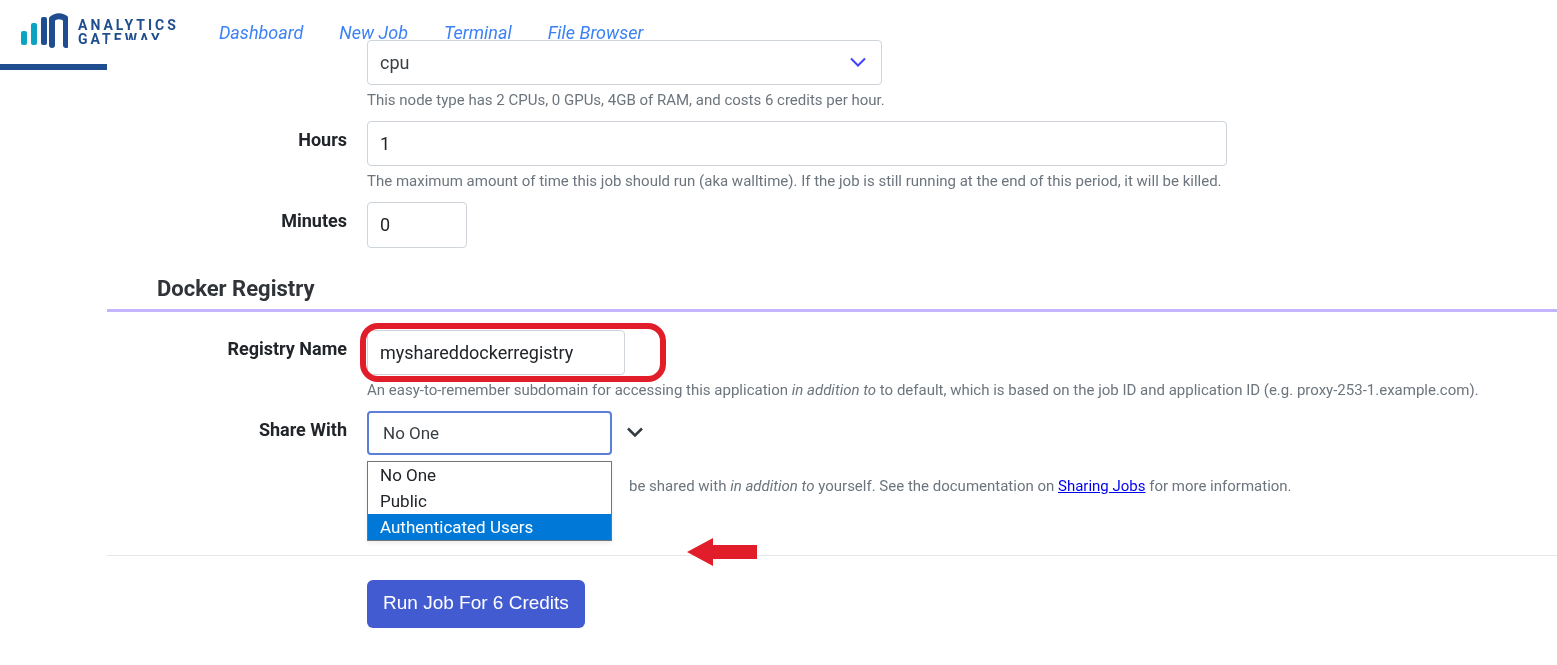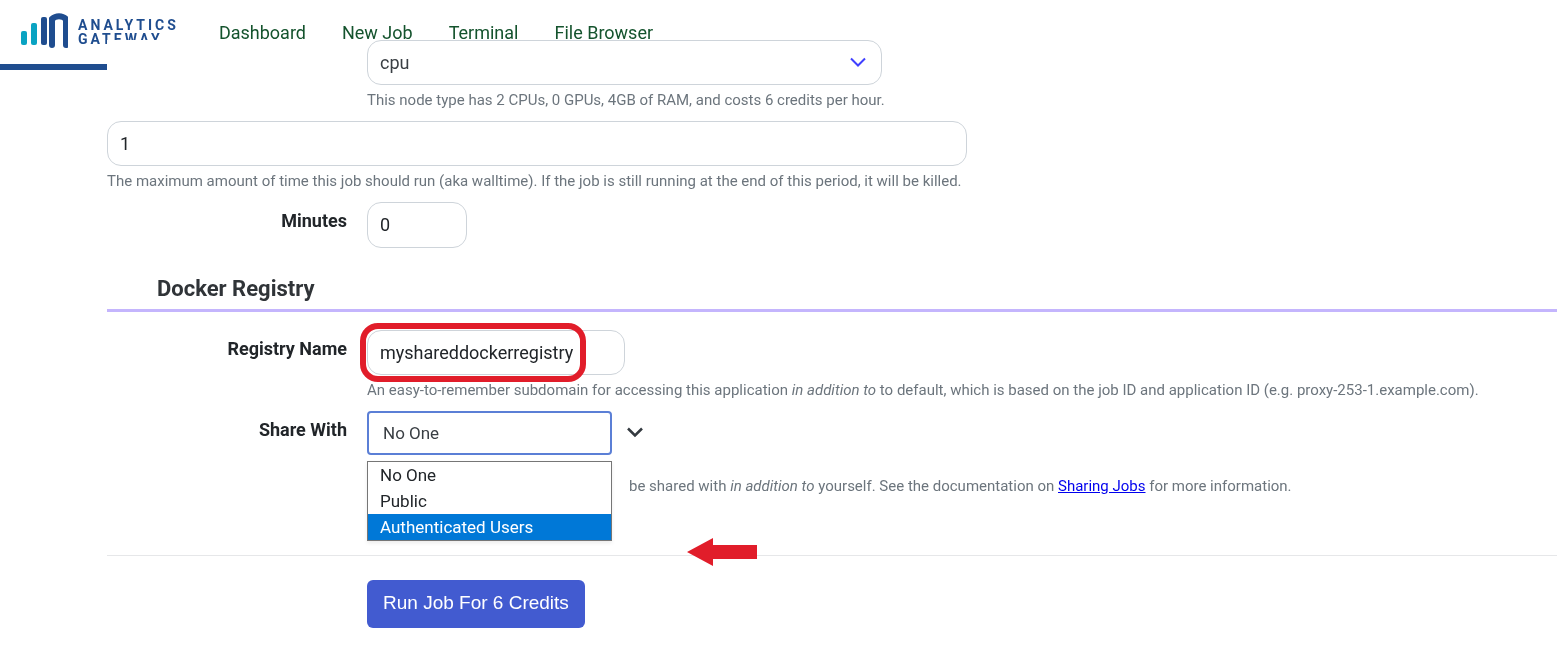--- a/index.html
+++ b/index.html
@@ -17,53 +17,53 @@
   html, body { margin:0; padding:0; font-family: "Segoe UI", Roboto, "Helvetica Neue", Arial, sans-serif; color: var(--text); background:#fff; }
   body { width:1557px; height:665px; overflow:hidden; position:relative; }
 
   
   .topbar { display:flex; align-items:center; gap:40px; padding:0 20px; height:64px; }
   .logo-wrap { display:flex; align-items:center; gap:10px; }
   .logo-text { line-height:1; }
   .logo-text .l1 { font-size:14px; font-weight:700; letter-spacing:3px; color:var(--navy); }
   .logo-text .l2 { font-size:14px; font-weight:700; letter-spacing:3px; color:var(--navy); }
   .nav { display:flex; gap:36px; }
-  .nav a { font-size:18px; color:#14532d; text-decoration:none; }
+  .nav a { font-size:18px; color:#3b82f6; text-decoration:none;font-style:italic; }
   .header-rule { height:6px; background:var(--navy); width:100%; }
 
   
   .page { padding:0; }
   .card { width:1450px; margin-left:107px; background:#fff; padding-top:0; position:relative; }
 
   
   .form-row { display:flex; align-items:flex-start; margin-bottom:8px; position:relative; }
   .label-col { width:260px; padding-top:8px; text-align:right; padding-right:20px; font-size:18px; font-weight:700; color:#212529; }
   .field-col { flex:1; min-width:0; }
   .help { font-size:15px; color:var(--muted); margin-top:6px; }
   .help em { font-style:italic; }
 
   
   .form-control, .form-select {
     width:100%; padding:9px 12px; font-size:18px; color:#212529;
-    background:#fff; border:1px solid var(--border); border-radius:14px;
+    background:#fff; border:1px solid var(--border); border-radius:4px;
     line-height:1.4; font-family:inherit;
   }
   .form-select { appearance:none; padding-right:36px; position:relative; }
   .select-wrap { position:relative; width:515px; }
   .select-caret { position:absolute; right:14px; top:50%; transform:translateY(-50%); pointer-events:none; }
   .select-caret svg path { stroke: #4040ff; stroke-width:2; fill:none; }
 
   .minutes-input { width:100px; }
   .hours-input { width:860px; }
 
   
   .section-heading { font-size:22px; font-weight:700; color:#303438; border-bottom:3px solid #c4b5fd; padding:18px 0 8px 50px; margin:10px 0 18px 0; }
 
   
-  .highlight-wrap { position:relative; width:212px; }
+  .highlight-wrap { position:relative; width:292px; }
   .highlight-ring { position:absolute; inset:-7px; border:6px solid var(--highlight-ring); border-radius:18px; pointer-events:none; }
   .friendly-input { width:258px; }
 
   
   .share-wrap { position:relative; width:295px; }
   .share-select {
     width:245px; padding:10px 36px 10px 14px; font-size:17px; border:2px solid #5b7fd6; border-radius:4px;
     background:#fff; color:#3a3f44;
   }
   .share-caret { position:absolute; right:18px; top:50%; transform:translateY(-50%); pointer-events:none; }
@@ -129,20 +129,21 @@
             <svg width="20" height="14" viewBox="0 0 20 14">
                 <path d="M3 4 L10 11 L17 4"></path>
               </svg>
           </span>
         </div>
         <div class="help">This node type has 2 CPUs, 0 GPUs, 4GB of RAM, and costs 6 credits per hour.</div>
       </div>
     </div>
 
     <div class="form-row mt-12">
+      <div class="label-col">Hours</div>
       <div class="field-col">
         <input class="form-control hours-input" value="1" style="">
         <div class="help">The maximum amount of time this job should run (aka walltime). If the job is still running at the end of this period, it will be killed.</div>
       </div>
     </div>
 
     <div class="form-row mt-12">
       <div class="label-col">Minutes</div>
       <div class="field-col">
         <input class="form-control minutes-input" value="0" style="">

